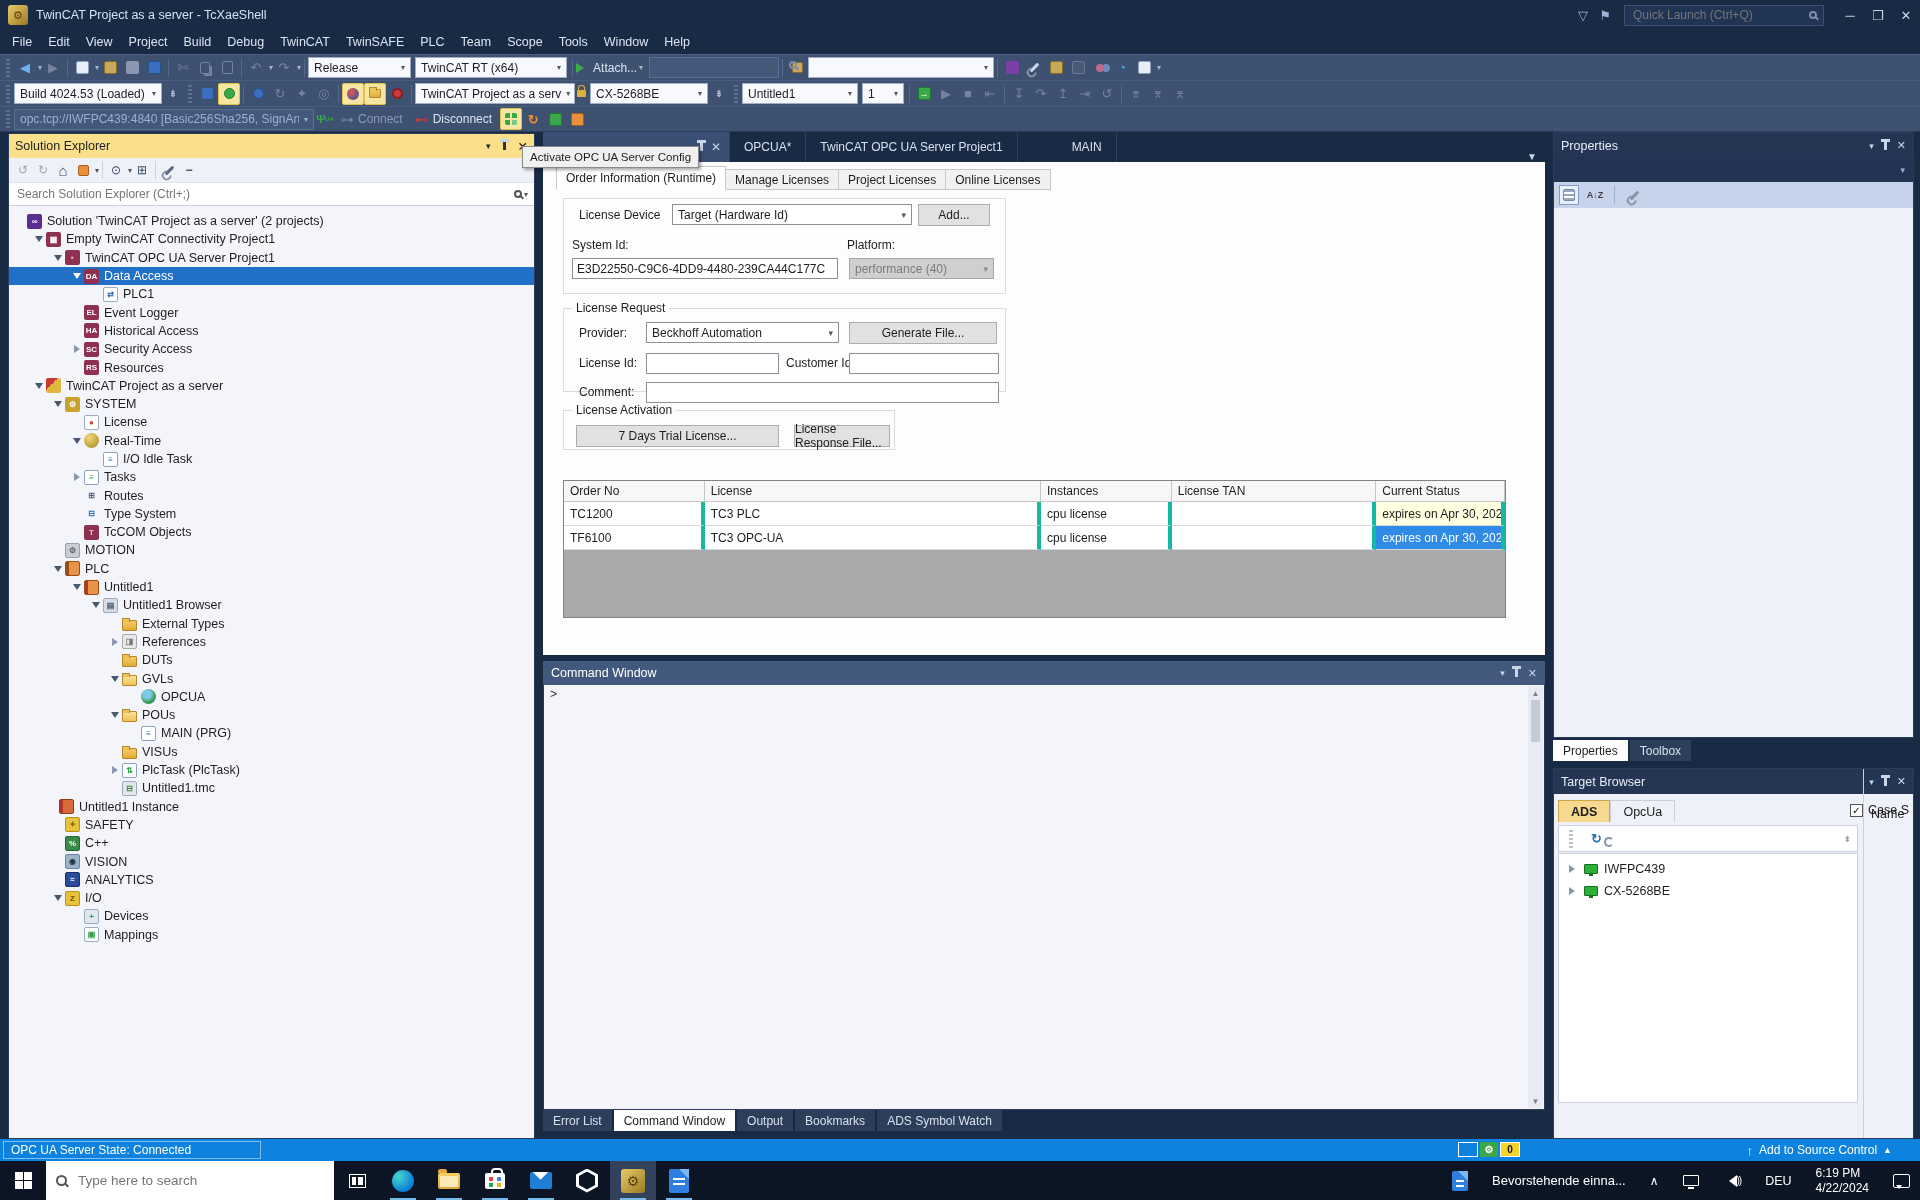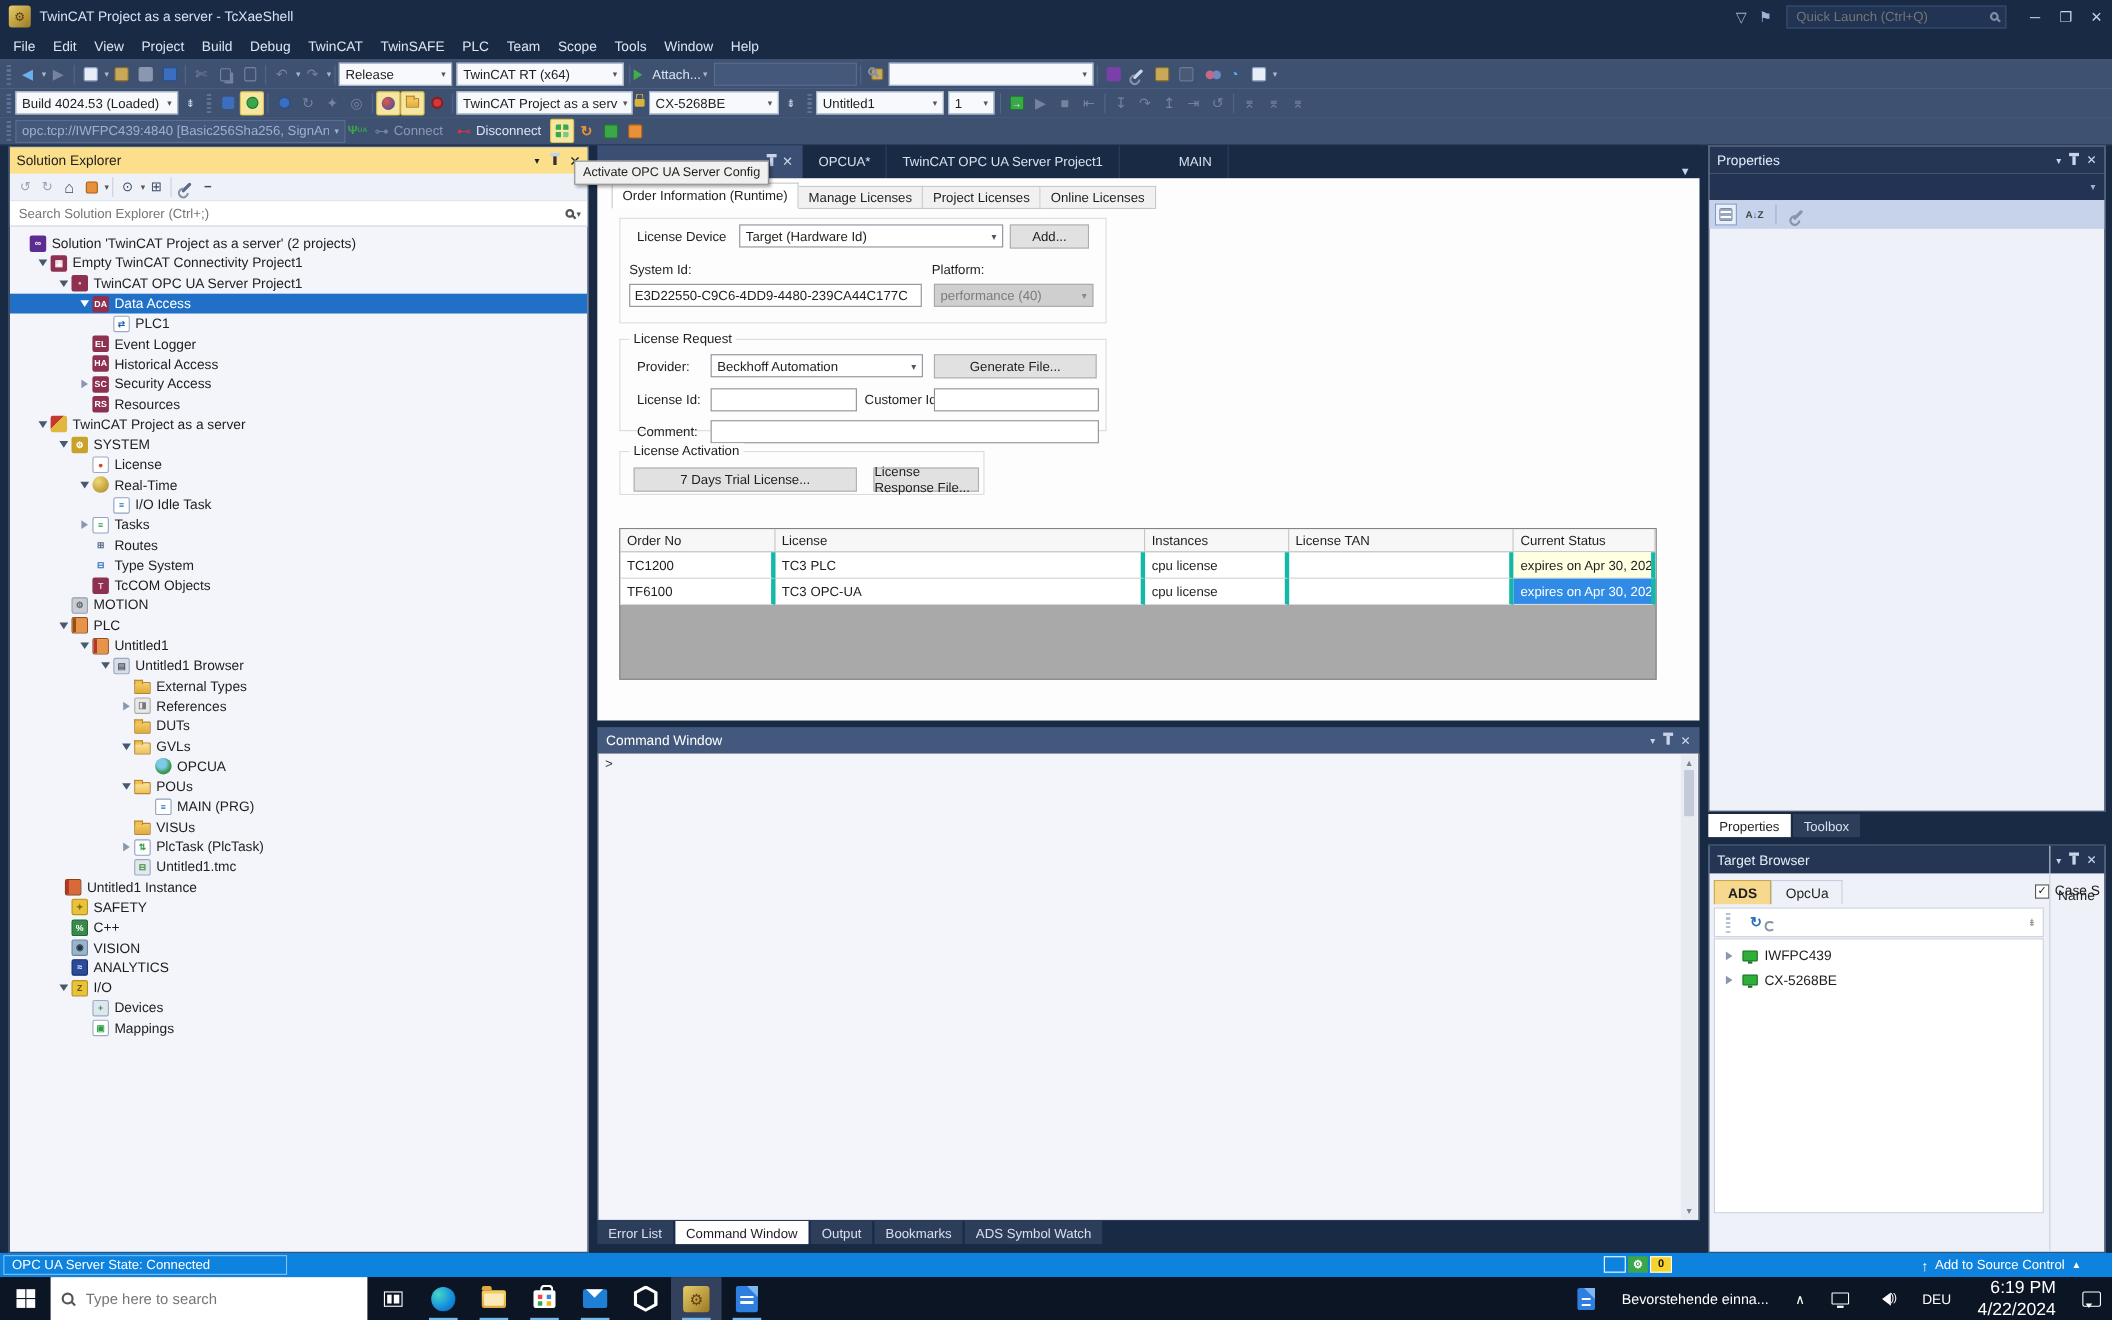--- a/index.html
+++ b/index.html
@@ -120,21 +120,21 @@
   .chip{height:15px;display:flex;align-items:center;justify-content:center;font-size:10px;font-weight:bold;}
   #src-ctl{position:absolute;right:28px;top:0;height:22px;display:flex;align-items:center;gap:6px;}
   
   #taskbar{position:absolute;left:0;top:1161px;width:1920px;height:39px;background:#0c1524;display:flex;align-items:center;color:#fff;}
   .tslot{width:46px;height:39px;display:flex;align-items:center;justify-content:center;position:relative;flex:none;}
   .tslot .ul{position:absolute;bottom:0;left:10px;right:10px;height:2px;background:#76b9ed;}
   .tslot.active{background:#33415c;}
   #tb-search{width:288px;height:39px;background:#fff;display:flex;align-items:center;padding:0 10px;gap:9px;flex:none;}
   #tb-search input{border:none;outline:none;font-size:13.5px;color:#555;flex:1;font-family:inherit;background:transparent;}
   #tray{margin-left:auto;display:flex;align-items:center;gap:24px;padding-right:10px;font-size:12.5px;}
-  #clock{text-align:right;font-size:16px;line-height:1.25;}
+  #clock{text-align:left;font-size:12px;line-height:1.25;}
   
   .win-logo{width:17px;height:17px;background:
     linear-gradient(#fff,#fff) 0 0/8px 8px no-repeat,
     linear-gradient(#fff,#fff) 9px 0/8px 8px no-repeat,
     linear-gradient(#fff,#fff) 0 9px/8px 8px no-repeat,
     linear-gradient(#fff,#fff) 9px 9px/8px 8px no-repeat;}
   .edge-ic{width:22px;height:22px;border-radius:50%;background:radial-gradient(circle at 30% 30%,#45d6c8,#0f86dd 65%,#0b5fb0);}
   .expl-ic{width:22px;height:16px;background:linear-gradient(#f6cf62,#e2a83c);border-radius:2px;position:relative;}
   .expl-ic::before{content:"";position:absolute;top:-4px;left:0;width:9px;height:4px;background:#e2a83c;border-radius:2px 2px 0 0;}
   .expl-ic::after{content:"";position:absolute;left:2px;top:3px;right:2px;height:11px;background:#fbe9b8;border-radius:1px;}

